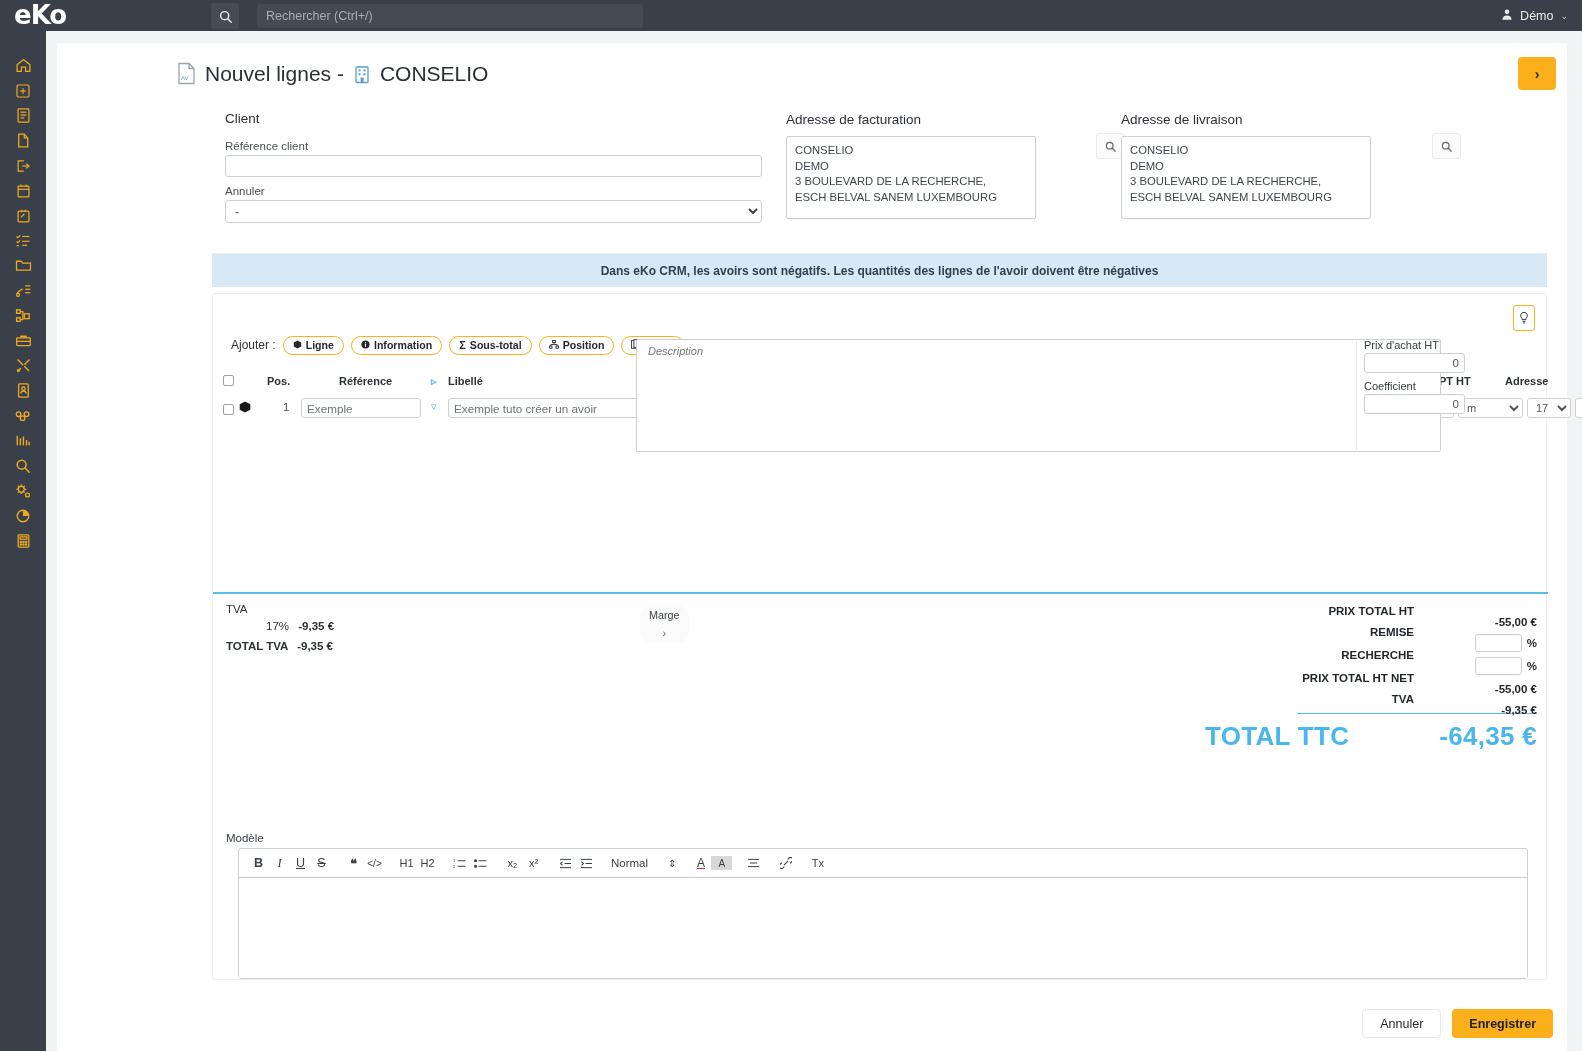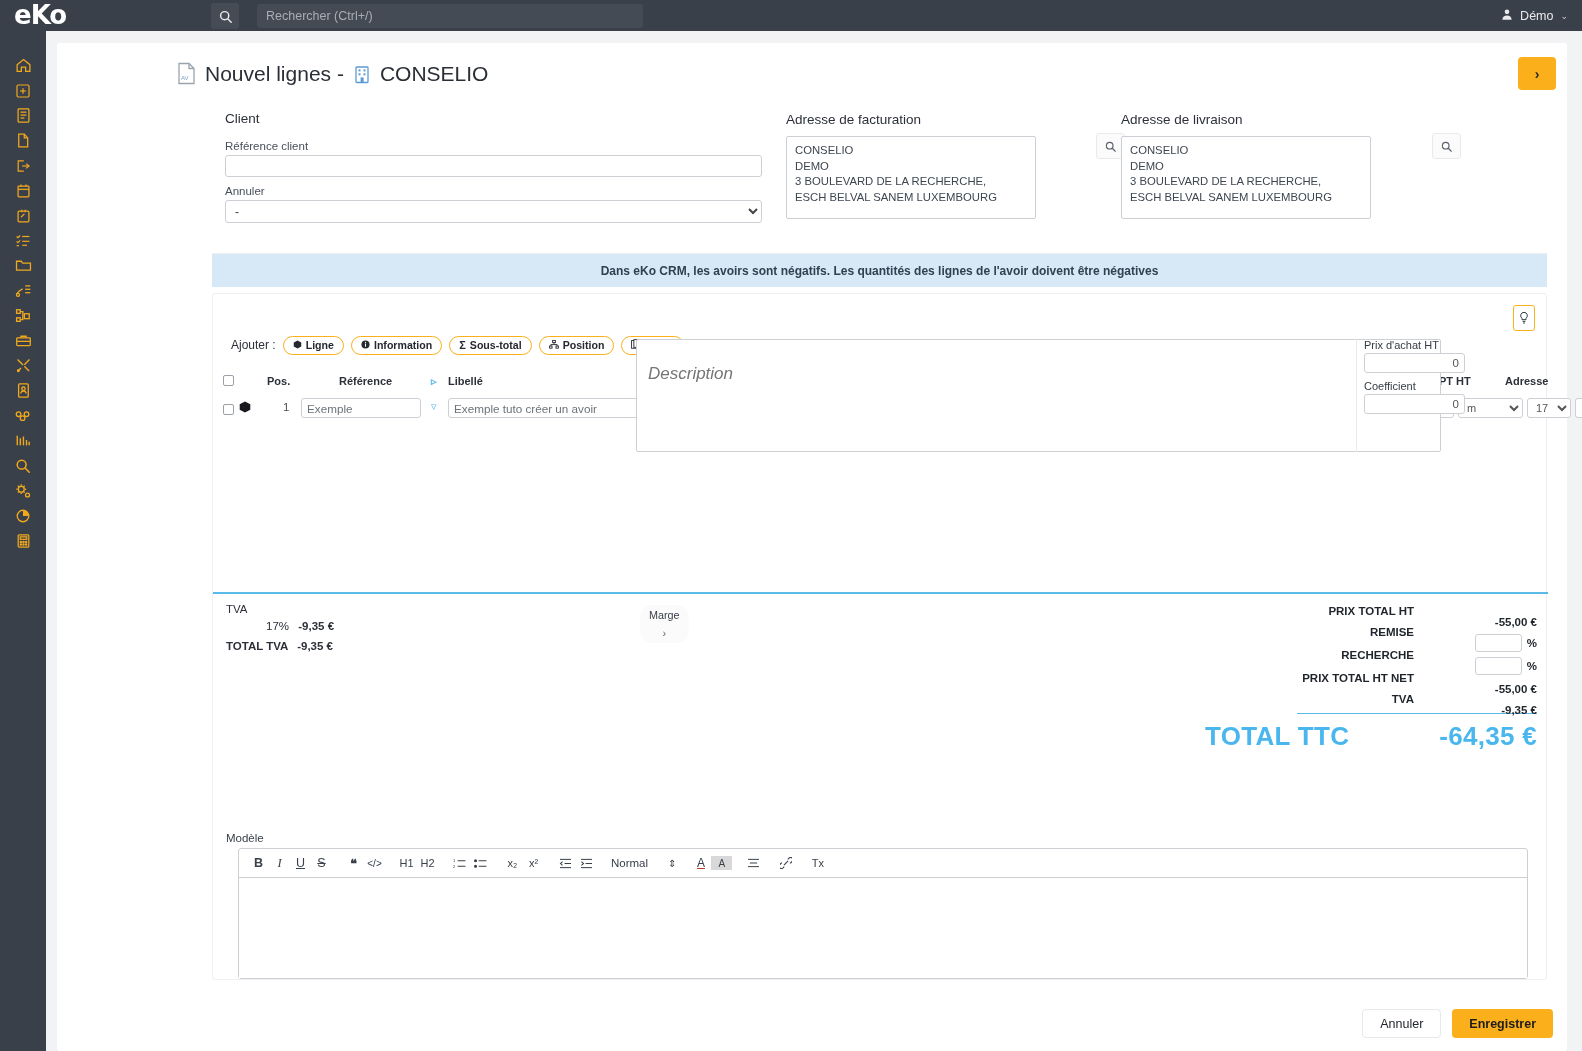--- a/index.html
+++ b/index.html
@@ -214,21 +214,21 @@
   }
   .sel-in {
     height: 20px; border: 1px solid #ccd0d5; border-radius: 3px;
     font-size: 11px; padding: 0 2px 0 4px; color: #555;
     font-family: "Liberation Sans", sans-serif; background: #fff;
   }
   .desc-area {
     position: absolute; left: 423px; top: 45px;
     width: 805px; height: 113px;
     border: 1px solid #ccd0d5; border-radius: 2px;
-    padding: 24px 11px; font-size: 17px; color: #8a9099;
+    padding: 5px 11px; font-size: 11px; color: #8a9099;
     font-style: italic; resize: none; background: #fff;
     font-family: "Liberation Sans", sans-serif;
   }
   .side-fields {
     position: absolute; left: 1143px; top: 45px;
     width: 190px; border-left: 1px solid #e8eaec;
     padding-left: 7px; height: 113px;
   }
   .sf-label { font-size: 11px; color: #363c44; margin-bottom: 2px; }
   .sf-in {

